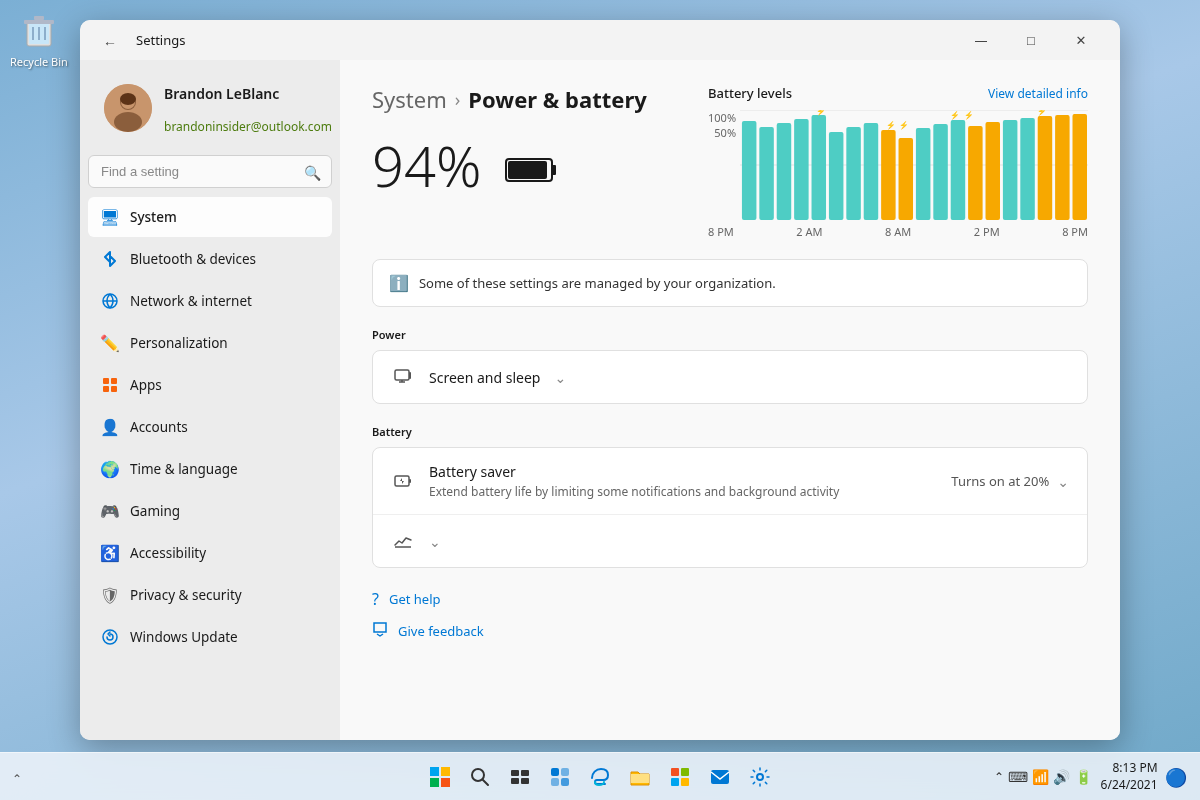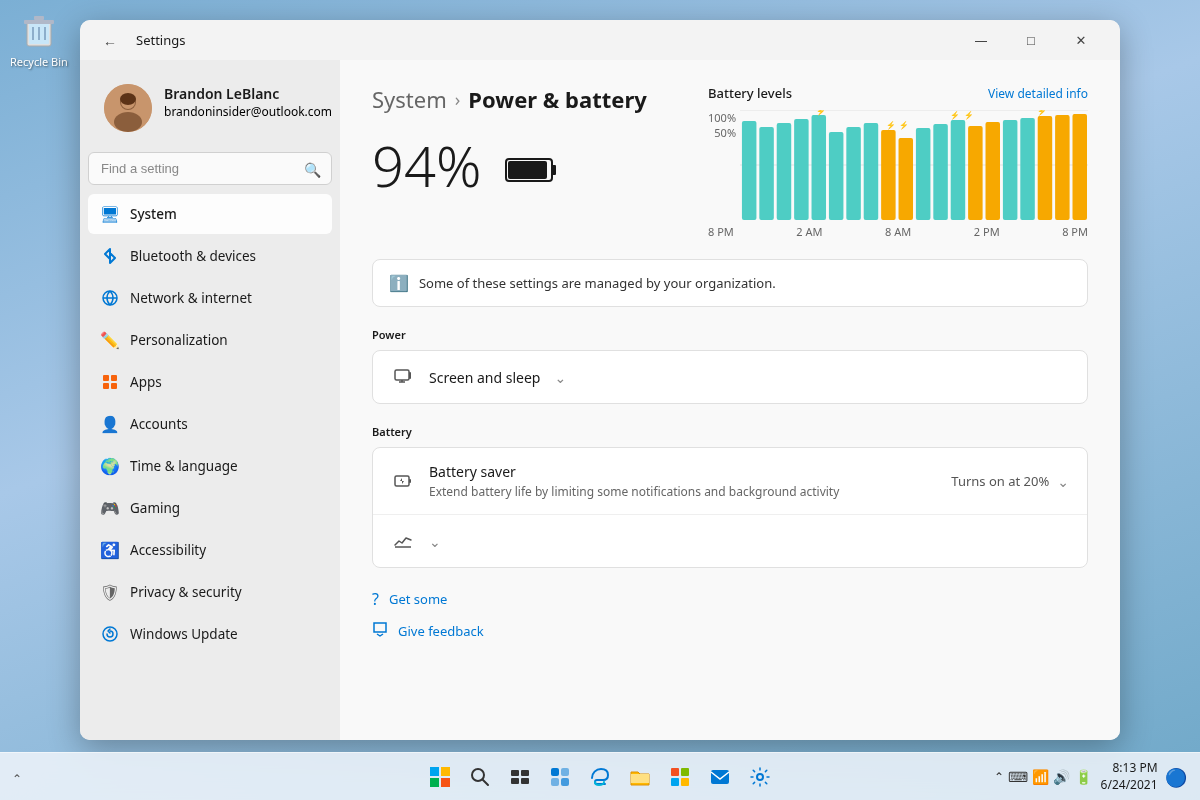--- a/index.html
+++ b/index.html
@@ -190,21 +190,22 @@
       justify-content: center;
       font-size: 22px;
     }
     .user-info .user-name {
       font-size: 14px;
       font-weight: 600;
       color: #1a1a1a;
     }
     .user-info .user-email {
       font-size: 12px;
-      color: #000000;
+      color: #4d7c0f;
+      margin-top: 15px;
     }
 
     
     .search-box {
       margin: 0 8px 8px 8px;
       position: relative;
     }
     .search-box input {
       width: 100%;
       padding: 8px 12px 8px 12px;
@@ -690,21 +691,21 @@
             </div>
             <div class="row-right">
               <span class="chevron">⌄</span>
             </div>
           </div>
         </div>
 
         <div class="footer-links">
           <a class="footer-link">
             <span class="footer-link-icon">?</span>
-            <span>Get some</span>
+            <span>Get help</span>
           </a>
           <a class="footer-link">
             <span class="footer-link-icon">
               <svg width="16" height="16" viewBox="0 0 16 16" fill="none">
                 <path d="M2 2h12v9H2V2z" stroke="#0078d4" stroke-width="1.5" fill="none" rx="1"></path>
                 <path d="M5 13l3 2 3-2" stroke="#0078d4" stroke-width="1.5" stroke-linejoin="round" fill="none"></path>
               </svg>
             </span>
             <span>Give feedback</span>
           </a>

